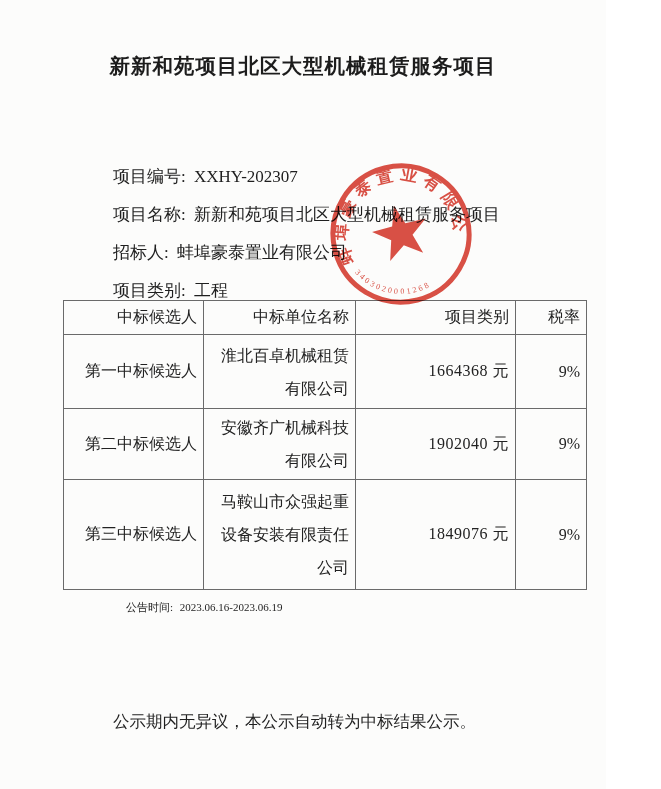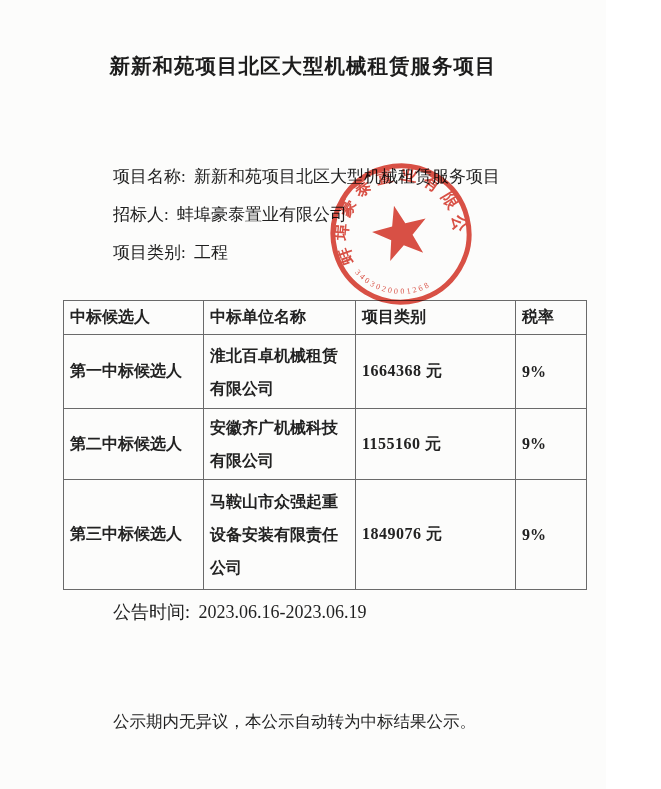--- a/index.html
+++ b/index.html
@@ -32,32 +32,32 @@
   }
   .detail-line .lbl{margin-right:4px;}
   table.bid{
     position:absolute;top:300px;left:63px;
     width:523px;
     border-collapse:collapse;table-layout:fixed;
     font-size:16px;color:#222;
   }
   table.bid th,table.bid td{
     border:1px solid var(--border);
-    text-align:left;vertical-align:middle;
-    font-weight:700;padding:2px 6px;
+    text-align:right;vertical-align:middle;
+    font-weight:400;padding:2px 6px;
   }
   tr.r-head{height:34px;}
   tr.r-1{height:74px;}
   tr.r-2{height:69px;}
   tr.r-3{height:110px;}
   td.company{line-height:33px;}
   td.price{letter-spacing:0.5px;}
   .announce{
-    position:absolute;top:600px;left:113px;
-    font-size:18px;
+    position:absolute;top:600px;left:126px;
+    font-size:11px;
   }
   .announce .lbl{margin-right:4px;}
   .para{
     position:absolute;top:638px;left:86px;width:492px;
     font-size:16.5px;line-height:37.4px;
   }
   .para .jline{text-align:justify;text-align-last:justify;}
   .para .indent{text-indent:24px;}
   .closing{
     position:absolute;top:711px;left:113px;
@@ -89,20 +89,23 @@
 </style>
 </head>
 <body>
 
 <div class="page">
 
   <div class="title l1">新新和苑项目北区大型机械租赁服务项目</div>
 
   <div class="details">
     <div class="detail-line">
+      <span class="lbl">项目编号: </span><span>XXHY-202307</span>
+    </div>
+    <div class="detail-line">
       <span class="lbl">项目名称: </span><span>新新和苑项目北区大型机械租赁服务项目</span>
     </div>
     <div class="detail-line">
       <span class="lbl">招标人: </span><span>蚌埠豪泰置业有限公司</span>
     </div>
     <div class="detail-line">
       <span class="lbl">项目类别: </span><span>工程</span>
     </div>
   </div>
 
@@ -124,21 +127,21 @@
     <tbody>
       <tr class="r-1">
         <td>第一中标候选人</td>
         <td class="company">淮北百卓机械租赁有限公司</td>
         <td class="price">1664368 元</td>
         <td>9%</td>
       </tr>
       <tr class="r-2">
         <td>第二中标候选人</td>
         <td class="company">安徽齐广机械科技有限公司</td>
-        <td class="price">1155160 元</td>
+        <td class="price">1902040 元</td>
         <td>9%</td>
       </tr>
       <tr class="r-3">
         <td>第三中标候选人</td>
         <td class="company">马鞍山市众强起重设备安装有限责任公司</td>
         <td class="price">1849076 元</td>
         <td>9%</td>
       </tr>
     </tbody>
   </table>

